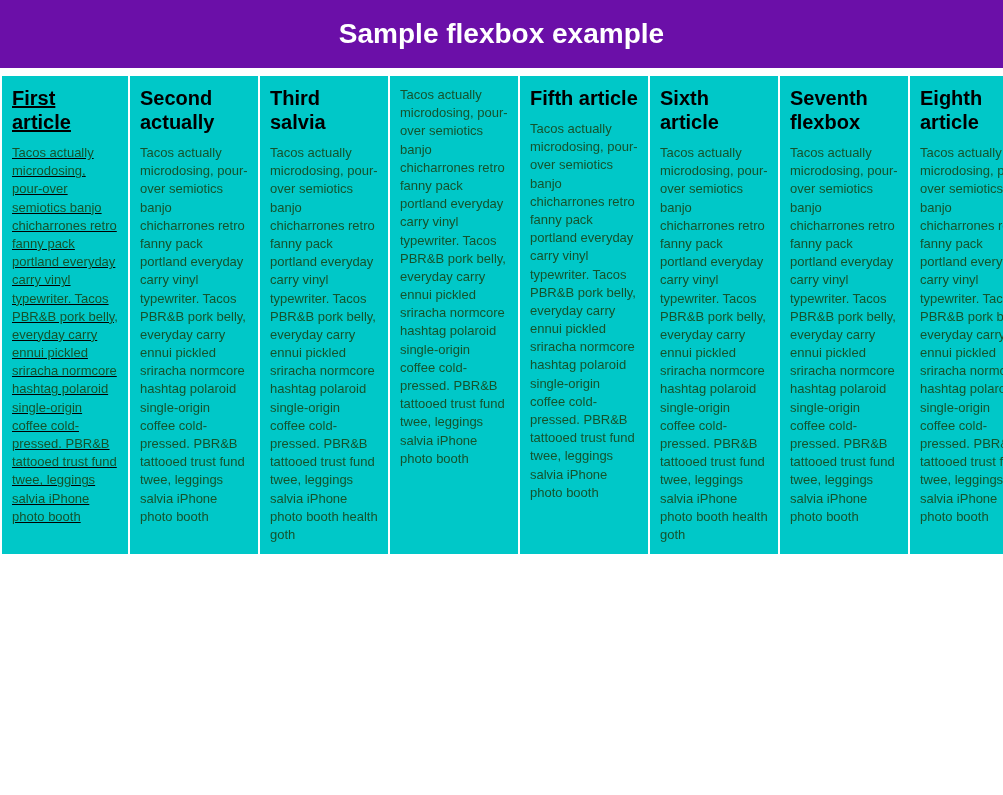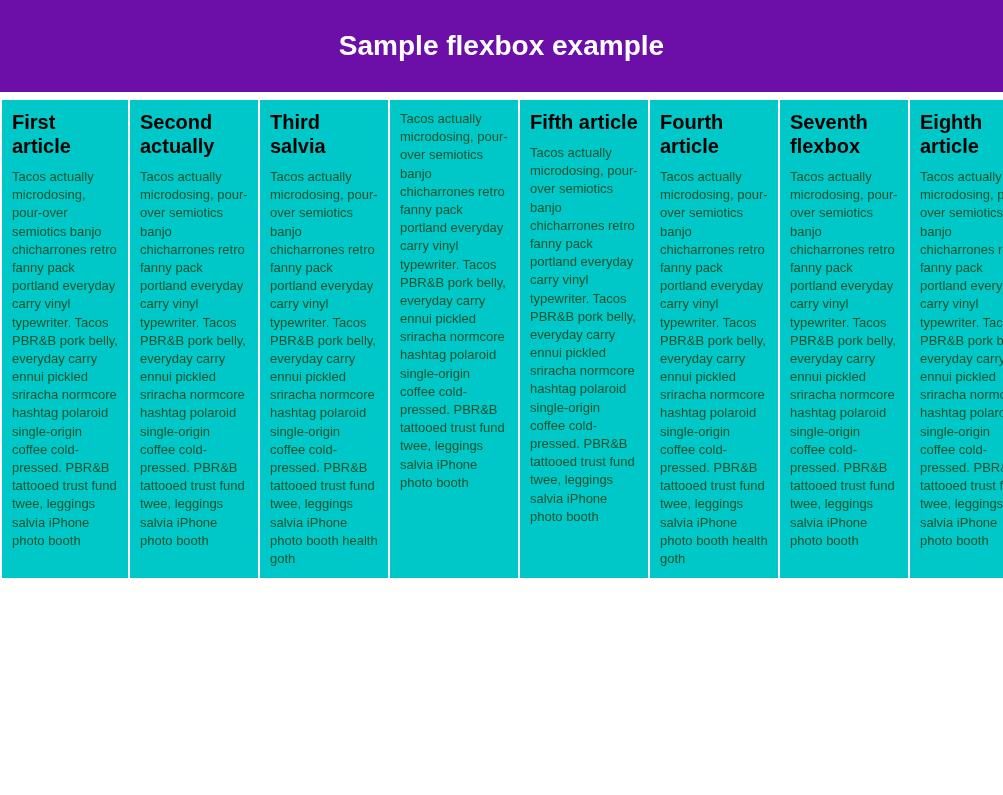--- a/index.html
+++ b/index.html
@@ -10,21 +10,21 @@
 
     body {
       font-family: Arial, sans-serif;
       background: #fff;
       width: 1003px;
       overflow-x: hidden;
     }
 
     header {
       background-color: #6b0fa8;
-      padding: 30px 20px;
+      padding: 18px 20px;
       text-align: center;
     }
 
     header h1 {
       color: #fff;
       font-size: 28px;
       font-weight: bold;
     }
 
     .flex-container {
@@ -39,20 +39,21 @@
       background-color: #00c8c8;
       flex: 0 0 130px;
       min-width: 130px;
       padding: 10px;
       border-right: 2px solid #fff;
       overflow: hidden;
     }
 
     .article-card:first-child {
       border-left: 2px solid #fff;
+      text-decoration: underline;
     }
 
     .article-title {
       font-size: 20px;
       font-weight: bold;
       color: #000;
       margin-bottom: 10px;
       line-height: 1.2;
     }
 
@@ -84,21 +85,21 @@
       <div class="article-body">Tacos actually microdosing, pour-over semiotics banjo chicharrones retro fanny pack portland everyday carry vinyl typewriter. Tacos PBR&amp;B pork belly, everyday carry ennui pickled sriracha normcore hashtag polaroid single-origin coffee cold-pressed. PBR&amp;B tattooed trust fund twee, leggings salvia iPhone photo booth health goth</div>
     </div>
     <div class="article-card">
       <div class="article-body">Tacos actually microdosing, pour-over semiotics banjo chicharrones retro fanny pack portland everyday carry vinyl typewriter. Tacos PBR&amp;B pork belly, everyday carry ennui pickled sriracha normcore hashtag polaroid single-origin coffee cold-pressed. PBR&amp;B tattooed trust fund twee, leggings salvia iPhone photo booth</div>
     </div>
     <div class="article-card">
       <div class="article-title">Fifth article</div>
       <div class="article-body">Tacos actually microdosing, pour-over semiotics banjo chicharrones retro fanny pack portland everyday carry vinyl typewriter. Tacos PBR&amp;B pork belly, everyday carry ennui pickled sriracha normcore hashtag polaroid single-origin coffee cold-pressed. PBR&amp;B tattooed trust fund twee, leggings salvia iPhone photo booth</div>
     </div>
     <div class="article-card">
-      <div class="article-title">Fourth article</div>
+      <div class="article-title">Sixth article</div>
       <div class="article-body">Tacos actually microdosing, pour-over semiotics banjo chicharrones retro fanny pack portland everyday carry vinyl typewriter. Tacos PBR&amp;B pork belly, everyday carry ennui pickled sriracha normcore hashtag polaroid single-origin coffee cold-pressed. PBR&amp;B tattooed trust fund twee, leggings salvia iPhone photo booth health goth</div>
     </div>
     <div class="article-card">
       <div class="article-title">Seventh flexbox</div>
       <div class="article-body">Tacos actually microdosing, pour-over semiotics banjo chicharrones retro fanny pack portland everyday carry vinyl typewriter. Tacos PBR&amp;B pork belly, everyday carry ennui pickled sriracha normcore hashtag polaroid single-origin coffee cold-pressed. PBR&amp;B tattooed trust fund twee, leggings salvia iPhone photo booth</div>
     </div>
     <div class="article-card">
       <div class="article-title">Eighth article</div>
       <div class="article-body">Tacos actually microdosing, pour-over semiotics banjo chicharrones retro fanny pack portland everyday carry vinyl typewriter. Tacos PBR&amp;B pork belly, everyday carry ennui pickled sriracha normcore hashtag polaroid single-origin coffee cold-pressed. PBR&amp;B tattooed trust fund twee, leggings salvia iPhone photo booth</div>
     </div>

